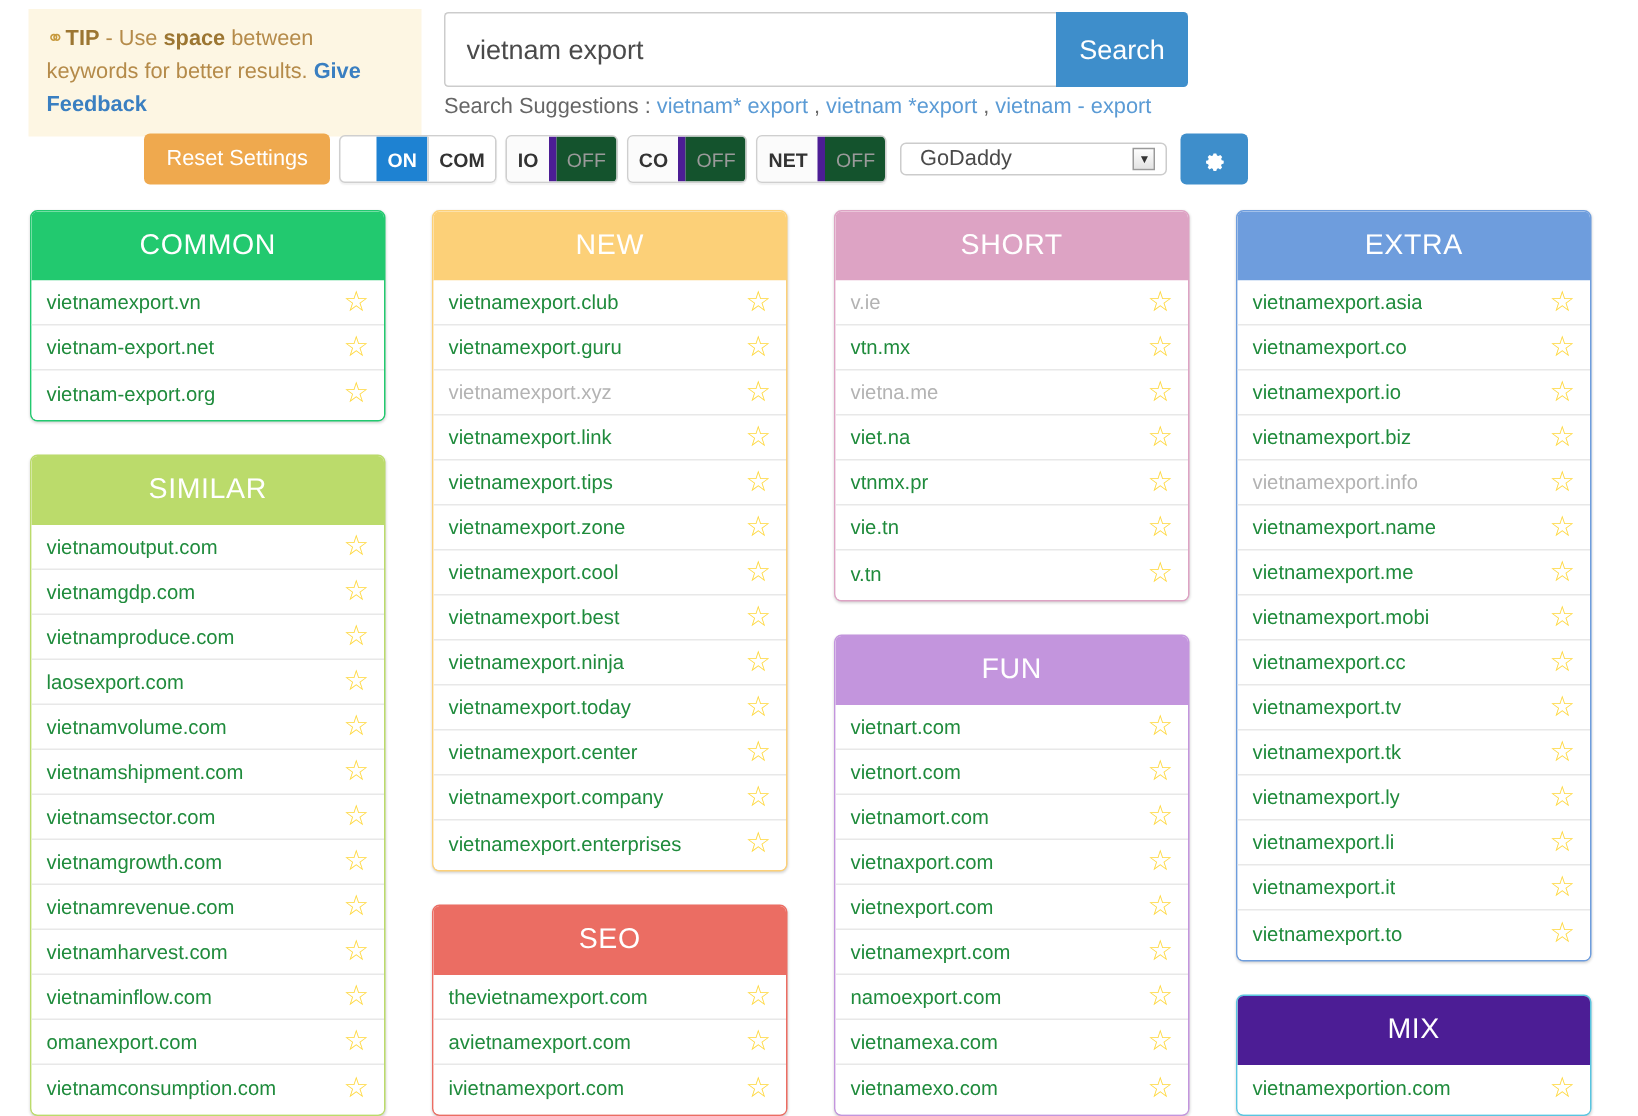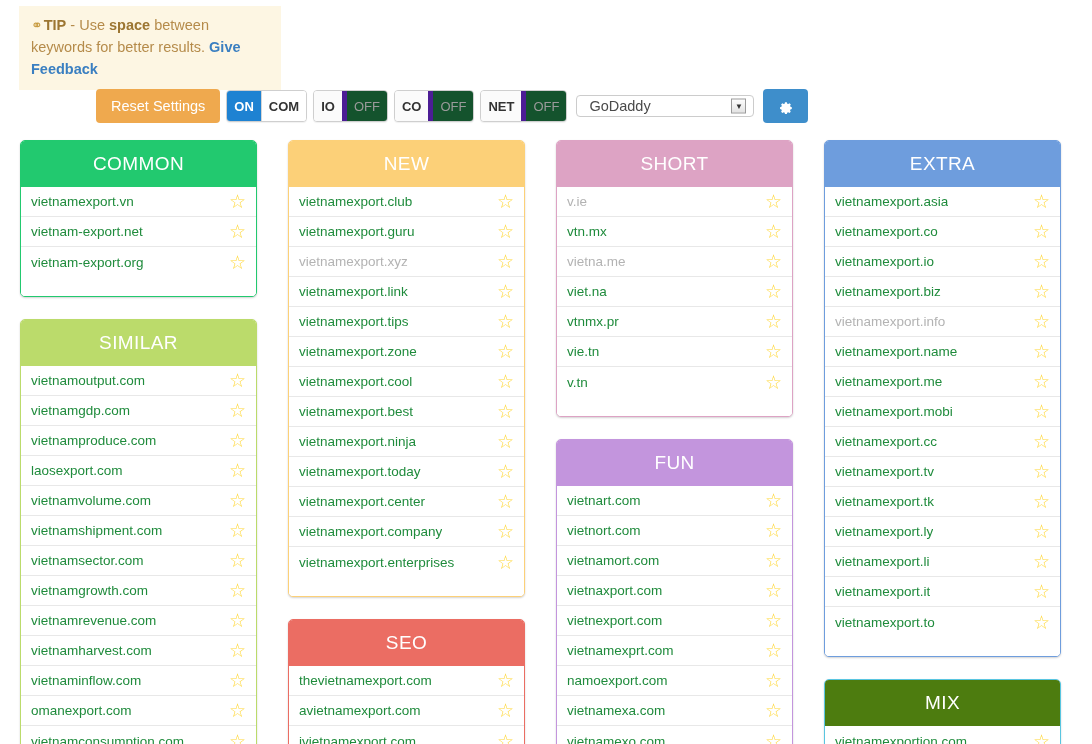--- a/index.html
+++ b/index.html
@@ -114,20 +114,21 @@
   .toggle .seg {
     display: flex; align-items: center; justify-content: center;
     padding: 0 7px;
     font-size: 13px;
     min-width: 29px;
   }
   .toggle .state-on {
     background: #1e82d2;
     color: #fff;
     font-weight: bold;
+    margin-left: 24px;
   }
   .toggle .state-off {
     background: #14532d;
     color: #9a9a9a;
     font-weight: normal;
   }
   .toggle .name-active {
     background: #fff;
     color: #333;
     font-weight: bold;
@@ -223,31 +224,40 @@
   }
   .row.taken .name { color: #b3b3b3; }
   .star {
     color: #ffd83d;
     font-size: 19px;
     line-height: 1;
     cursor: pointer;
     flex: none;
     margin-right: 2px;
   }
-  .card-body { padding-bottom: 19px; }
+  .card-body { padding-bottom: 3px; }
 </style>
 </head>
 <body>
 
 <div id="topbar">
 
   <div id="tip-box">
     <span class="bulb">⚭</span><span class="tip-word">TIP</span><span> - Use </span><b>space</b><span> between keywords for better results. </span><a href="#">Give Feedback</a>
   </div>
 
+  <div id="search-wrap">
+    <div id="search-row">
+      <input id="search-input" type="text" value="vietnam export" style="">
+      <button id="search-button">Search</button>
+    </div>
+    <div id="suggestions">
+      <span>Search Suggestions : </span><a href="#">vietnam* export</a><span class="sep"> , </span><a href="#">vietnam *export</a><span class="sep"> , </span><a href="#">vietnam - export</a>
+    </div>
+  </div>
 
   <div id="controls">
     <button id="reset-button">Reset Settings</button>
 
     <div class="toggle">
       <span class="seg state-on">ON</span>
       <span class="seg name-active">COM</span>
     </div>
 
     <div class="toggle">
@@ -567,21 +577,21 @@
             <span class="name">vietnamexport.it</span>
             <span class="star">☆</span>
           </div>
           <div class="row">
             <span class="name">vietnamexport.to</span>
             <span class="star">☆</span>
           </div>
         </div>
       </div>
       <div class="card" style="border-color: rgb(89, 197, 224);">
-        <div class="card-header" style="background: #4d7c0f;">MIX</div>
+        <div class="card-header" style="background: #4c1d95;">MIX</div>
         <div class="card-body">
           <div class="row">
             <span class="name">vietnamexportion.com</span>
             <span class="star">☆</span>
           </div>
         </div>
       </div>
     </div>
   </div>
 

